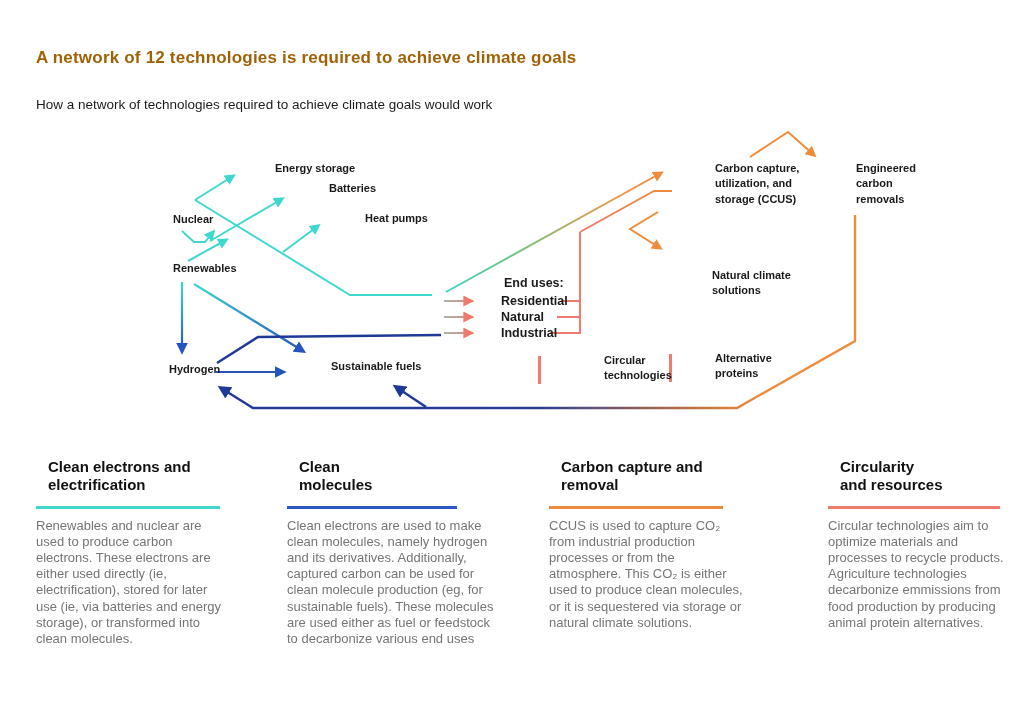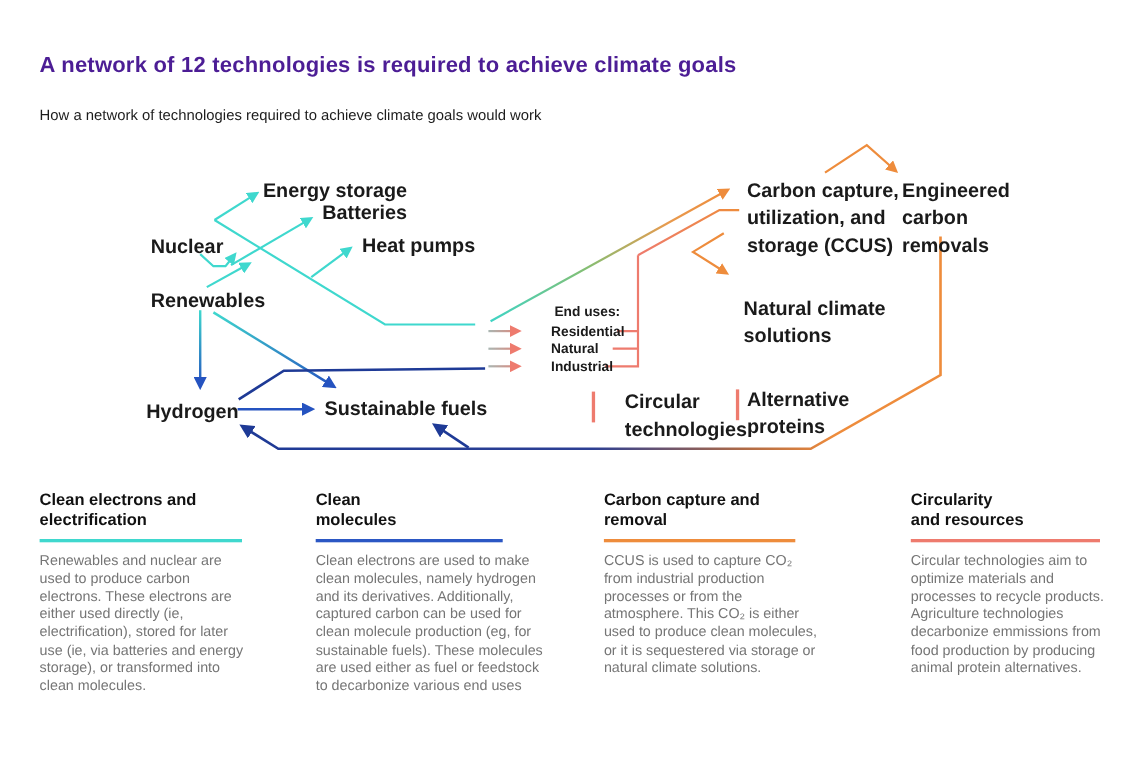--- a/index.html
+++ b/index.html
@@ -2,30 +2,30 @@
 <html><head>
 <meta charset="utf-8">
 <style>
   html,body{margin:0;padding:0;background:#fff;}
   #canvas{
     position:relative;width:1024px;height:704px;background:#ffffff;overflow:hidden;
     font-family:"Liberation Sans",sans-serif;color:#191919;
   }
   .abs{position:absolute;}
   
-  .title{font-size:20px;font-weight:bold;letter-spacing:.2px;color:#4c1d95;}
+  .title{font-size:17px;font-weight:bold;letter-spacing:.2px;color:#a16207;}
   .subtitle{font-size:13.5px;color:#1c1c1c;}
   
-  .node{position:absolute;font-size:18px;font-weight:bold;line-height:1.4;color:#1a1a1a;white-space:pre;z-index:3;}
+  .node{position:absolute;font-size:11px;font-weight:bold;line-height:1.4;color:#1a1a1a;white-space:pre;z-index:3;margin-left:36px;}
   .eu{position:absolute;font-size:12.5px;font-weight:600;color:#1a1a1a;white-space:pre;z-index:3;margin-left:22px;}
   .accent-bar{position:absolute;width:2.5px;background:#ee7b6e;z-index:2;}
   svg.lines{position:absolute;left:0;top:0;z-index:1;}
   
   .col{position:absolute;top:446px;}
-  .col h3{margin:0;font-size:15px;font-weight:bold;line-height:18px;color:#111;white-space:pre;}
+  .col h3{margin:12px;font-size:15px;font-weight:bold;line-height:18px;color:#111;white-space:pre;}
   .rule{height:2.5px;margin-top:8px;}
   .u-teal{background:#3fd8ce;} .u-blue{background:#2b57c4;} .u-orange{background:#ee8c3c;} .u-salmon{background:#ee7b6e;}
   .col p{margin:9px 0 0 0;font-size:13px;line-height:16.2px;color:#757575;}
 </style>
 </head>
 <body>
 
 <div id="canvas">
 
   <div class="abs title" style="left:36px;top:48px">A network of 12 technologies is required to achieve climate goals</div>

